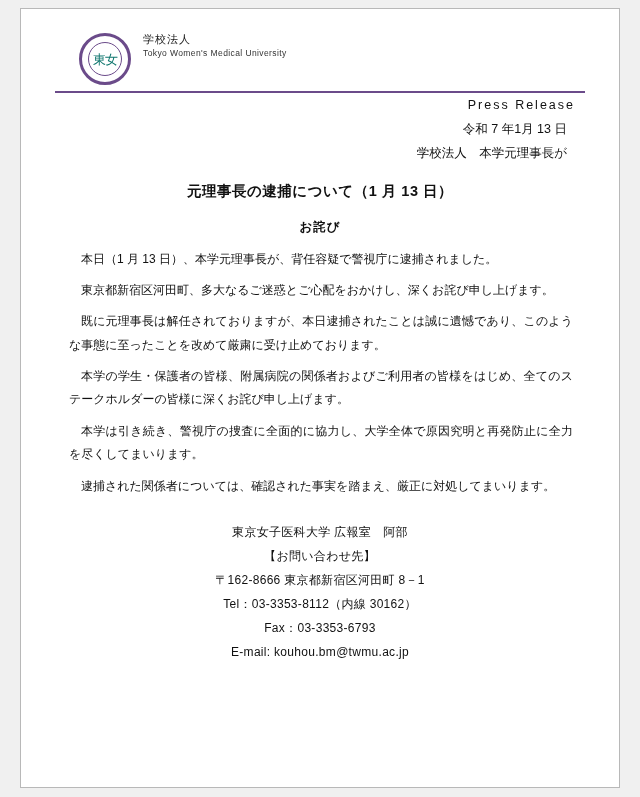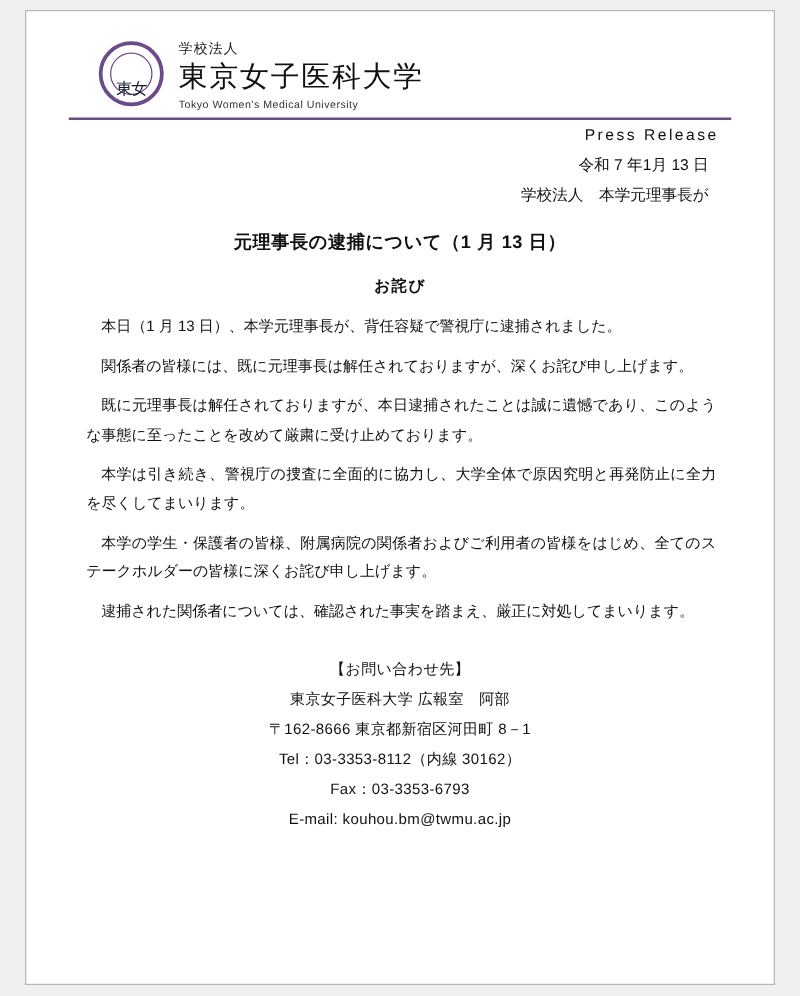--- a/index.html
+++ b/index.html
@@ -47,26 +47,26 @@
     position: absolute;
     left: 9px; top: 9px;
     width: 34px; height: 34px;
     border: 1px solid #6b4b8a;
     border-radius: 50%;
     box-sizing: border-box;
     background: #ffffff;
   }
   .logo .glyph {
     position: absolute;
-    left: 0; top: 12px;
+    left: 0; top: 0;
     width: 52px; height: 52px;
     display: flex;
     align-items: center;
     justify-content: center;
-    color: #0f172a;
+    color: #0f766e;
     font-size: 13px;
     font-family: "DejaVu Sans", sans-serif;
     line-height: 1;
     letter-spacing: -1px;
   }
   .org-block {
     margin-left: 12px;
     padding-top: 2px;
   }
   .org-kind {
@@ -159,49 +159,48 @@
 <div class="page">
 
   <div class="header">
     <div class="logo">
       <div class="ring"></div>
       <div class="inner"></div>
       <div class="glyph">東女</div>
     </div>
     <div class="org-block">
       <div class="org-kind">学校法人</div>
-      <div class="org-name">東京女子医科大学</div>
       <div class="org-en">Tokyo Women's Medical University</div>
     </div>
   </div>
 
   <hr class="rule">
 
   <div class="press-release">Press Release</div>
 
   <div class="meta">
     <div>令和 7 年1月 13 日</div>
     <div>学校法人　本学元理事長が</div>
   </div>
 
   <div class="doc-title">元理事長の逮捕について（1 月 13 日）</div>
 
   <div class="subtitle">お詫び</div>
 
   <div class="body-text">
     <p class="para">本日（1 月 13 日）、本学元理事長が、背任容疑で警視庁に逮捕されました。</p>
-    <p class="para">関係者の皆様には、既に元理事長は解任されておりますが、深くお詫び申し上げます。</p>
+    <p class="para">東京都新宿区河田町、多大なるご迷惑とご心配をおかけし、深くお詫び申し上げます。</p>
     <p class="para">既に元理事長は解任されておりますが、本日逮捕されたことは誠に遺憾であり、このような事態に至ったことを改めて厳粛に受け止めております。</p>
+    <p class="para">本学の学生・保護者の皆様、附属病院の関係者およびご利用者の皆様をはじめ、全てのステークホルダーの皆様に深くお詫び申し上げます。</p>
     <p class="para">本学は引き続き、警視庁の捜査に全面的に協力し、大学全体で原因究明と再発防止に全力を尽くしてまいります。</p>
-    <p class="para">本学の学生・保護者の皆様、附属病院の関係者およびご利用者の皆様をはじめ、全てのステークホルダーの皆様に深くお詫び申し上げます。</p>
     <p class="para">逮捕された関係者については、確認された事実を踏まえ、厳正に対処してまいります。</p>
   </div>
 
   <div class="contact">
+    <div>東京女子医科大学 広報室　阿部</div>
     <div>【お問い合わせ先】</div>
-    <div>東京女子医科大学 広報室　阿部</div>
     <div>〒162-8666 東京都新宿区河田町 8－1</div>
     <div>Tel：03-3353-8112（内線 30162）</div>
     <div>Fax：03-3353-6793</div>
     <div>E-mail: kouhou.bm@twmu.ac.jp</div>
   </div>
 
 </div>
 
 </body></html>

